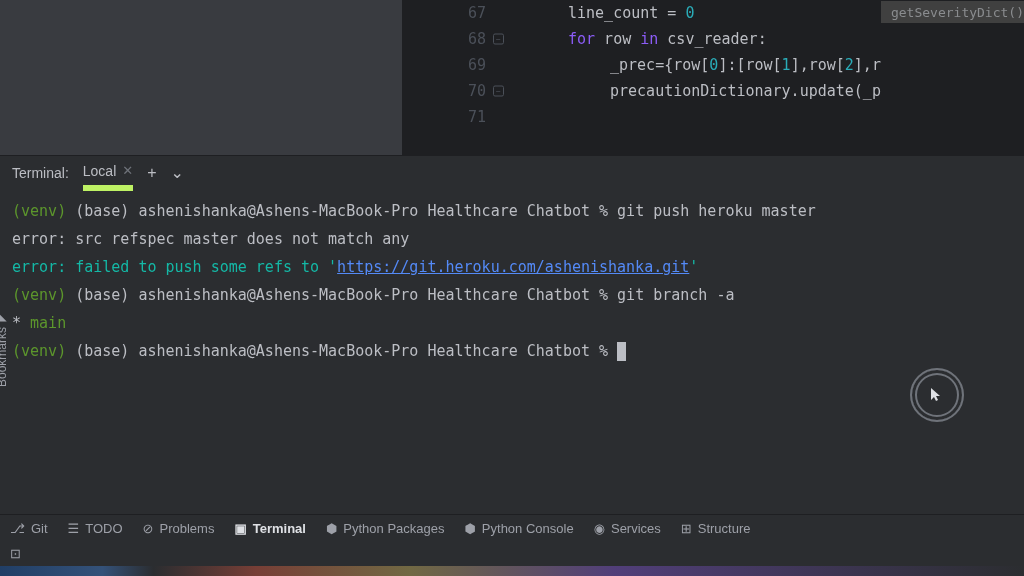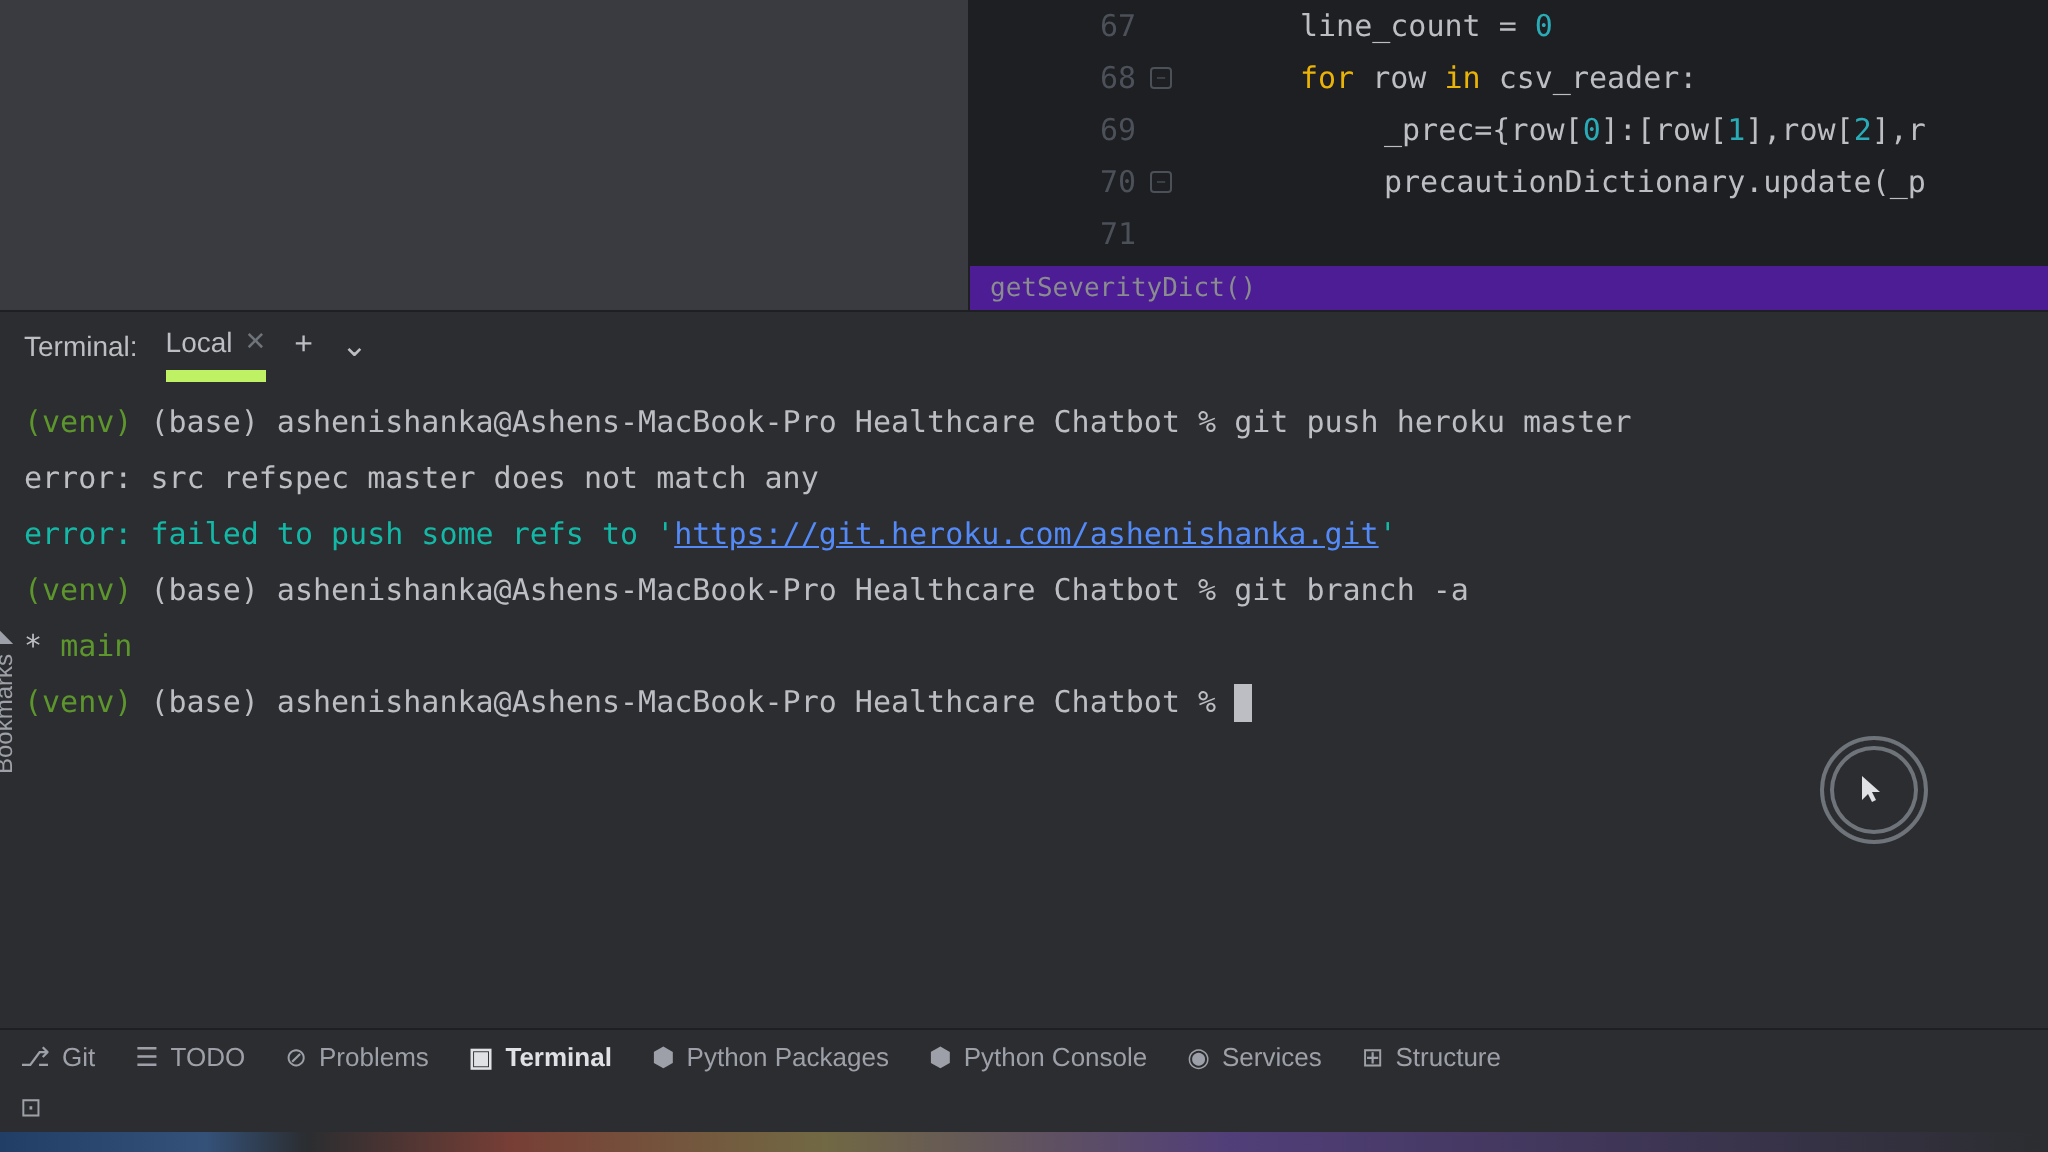--- a/index.html
+++ b/index.html
@@ -19,21 +19,21 @@
   }
   .editor-left {
     width: 485px;
     background: #393b40;
     border-right: 1px solid #1e1f22;
   }
   .editor-right {
     flex: 1;
     background: #1e1f22;
     display: flex;
-    flex-direction: column;
+    flex-direction: row;
   }
   .code-lines {
     flex: 1;
     padding-top: 0;
   }
   .code-line {
     display: flex;
     align-items: center;
     height: 26px;
     font-size: 15px;
@@ -57,25 +57,25 @@
     display: flex;
     align-items: center;
     justify-content: center;
     font-size: 8px;
     color: #4b5059;
   }
   .code-content {
     color: #bcbec4;
     white-space: pre;
   }
-  .kw { color: #eab308; text-align: center; }
+  .kw { color: #8b5cf6; text-align: center; }
   .num { color: #2aacb8; }
   .breadcrumb {
     height: 23px;
-    background: #4c1d95;
+    background: #404040;
     border-top: 1px solid #1e1f22;
     padding-left: 10px;
     display: flex;
     align-items: center;
     font-size: 13px;
     color: #8a8c8f;
   }
   .terminal-panel {
     border-top: 1px solid #1e1f22;
     background: #2b2d30;

